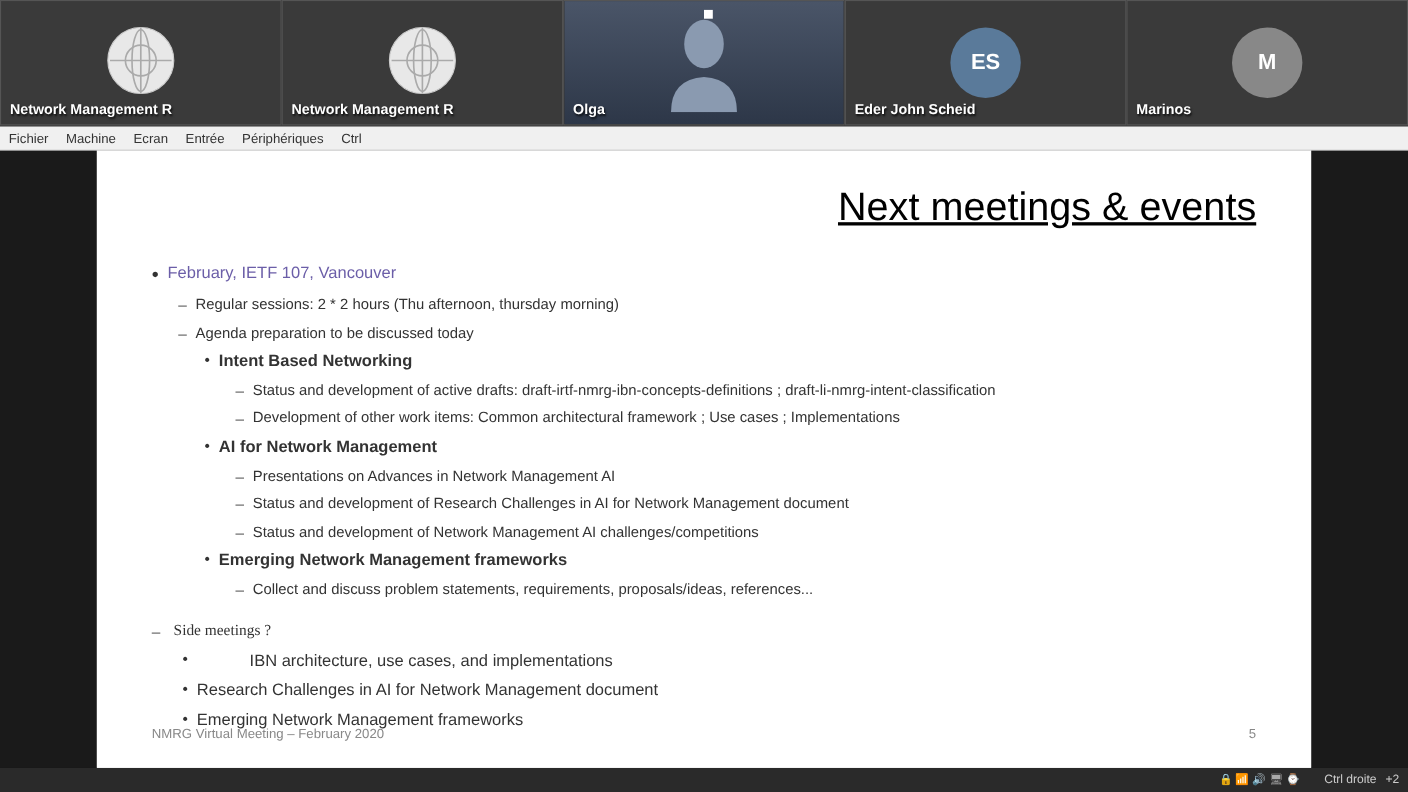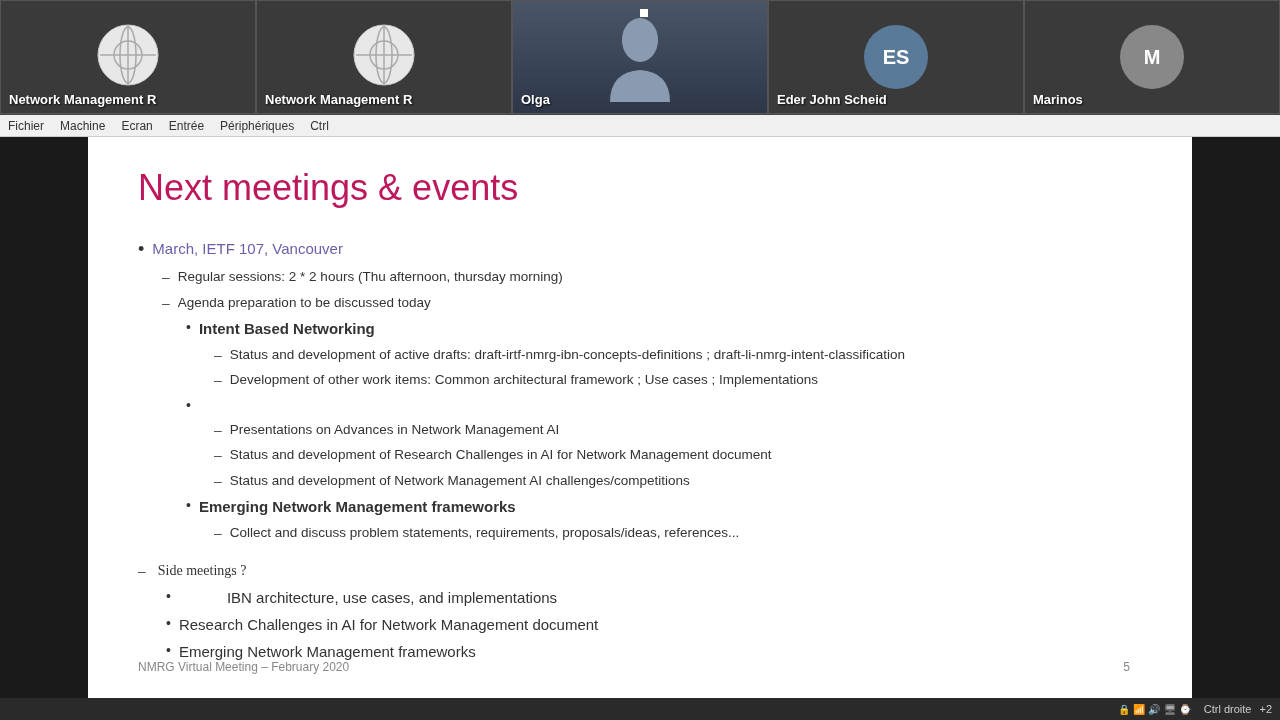--- a/index.html
+++ b/index.html
@@ -96,25 +96,26 @@
 
     
     .slide-area {
       flex: 1;
       background: white;
       padding: 30px 50px;
       overflow: hidden;
     }
 
     .slide-title {
-      text-align: left;
-      color: #be185d;
+      text-align: right;
+      color: #000000;
       font-size: 36px;
       font-weight: 400;
       margin-bottom: 28px;
+      text-decoration: underline;
     }
 
     .slide-content {
       font-size: 14px;
       color: #333;
       line-height: 1.6;
     }
 
     .bullet-l1 {
       display: flex;
@@ -180,21 +181,21 @@
 
     .section-gap {
       margin-top: 16px;
     }
 
     
     .slide-footer {
       position: absolute;
       bottom: 24px;
       left: 0;
-      right: 12px;
+      right: 0;
       display: flex;
       justify-content: space-between;
       padding: 0 50px;
       font-size: 12px;
       color: #888;
     }
 
     
     .taskbar {
       height: 22px;
@@ -290,21 +291,21 @@
 
   <div class="slide-wrapper">
     <div class="slide-area">
 
       <h1 class="slide-title">Next meetings &amp; events</h1>
 
       <div class="slide-content">
 
         <div class="bullet-l1">
           <span class="bullet-marker">•</span>
-          <span class="bullet-text">March, IETF 107, Vancouver</span>
+          <span class="bullet-text">February, IETF 107, Vancouver</span>
         </div>
 
         <div class="sub-items">
 
           <div class="dash-item">
             <span class="dash-marker">–</span>
             <span class="dash-text">Regular sessions: 2 * 2 hours (Thu afternoon, thursday morning)</span>
           </div>
 
           <div class="dash-item">
@@ -324,20 +325,21 @@
                 <span class="dash-text">Status and development of active drafts: draft-irtf-nmrg-ibn-concepts-definitions ; draft-li-nmrg-intent-classification</span>
               </div>
               <div class="dash-item">
                 <span class="dash-marker">–</span>
                 <span class="dash-text">Development of other work items: Common architectural framework ; Use cases ; Implementations</span>
               </div>
             </div>
 
             <div class="bullet-l2">
               <span class="bullet-marker2">•</span>
+              <span class="bullet-text2">AI for Network Management</span>
             </div>
             <div class="sub-sub-dash-items" style="margin-left:28px;">
               <div class="dash-item">
                 <span class="dash-marker">–</span>
                 <span class="dash-text">Presentations on Advances in Network Management AI</span>
               </div>
               <div class="dash-item">
                 <span class="dash-marker">–</span>
                 <span class="dash-text">Status and development of Research Challenges in AI for Network Management document</span>
               </div>
@@ -391,15 +393,15 @@
 
     </div>
   </div>
 
   <div class="side-panel"></div>
 </div>
 
 <div class="taskbar">
 
   <span style="color:#aaa;font-size:10px;">🔒 📶 🔊 🖥 ⌚</span>
-  <span style="font-size:11px;color:#ccc;margin-left:8px;">Ctrl droite</span>
+  <span style="font-size:11px;color:#ccc;margin-left:18px;">Ctrl droite</span>
   <span style="font-size:11px;color:#ccc;margin-left:4px;">+2</span>
 </div>
 
 </body></html>

